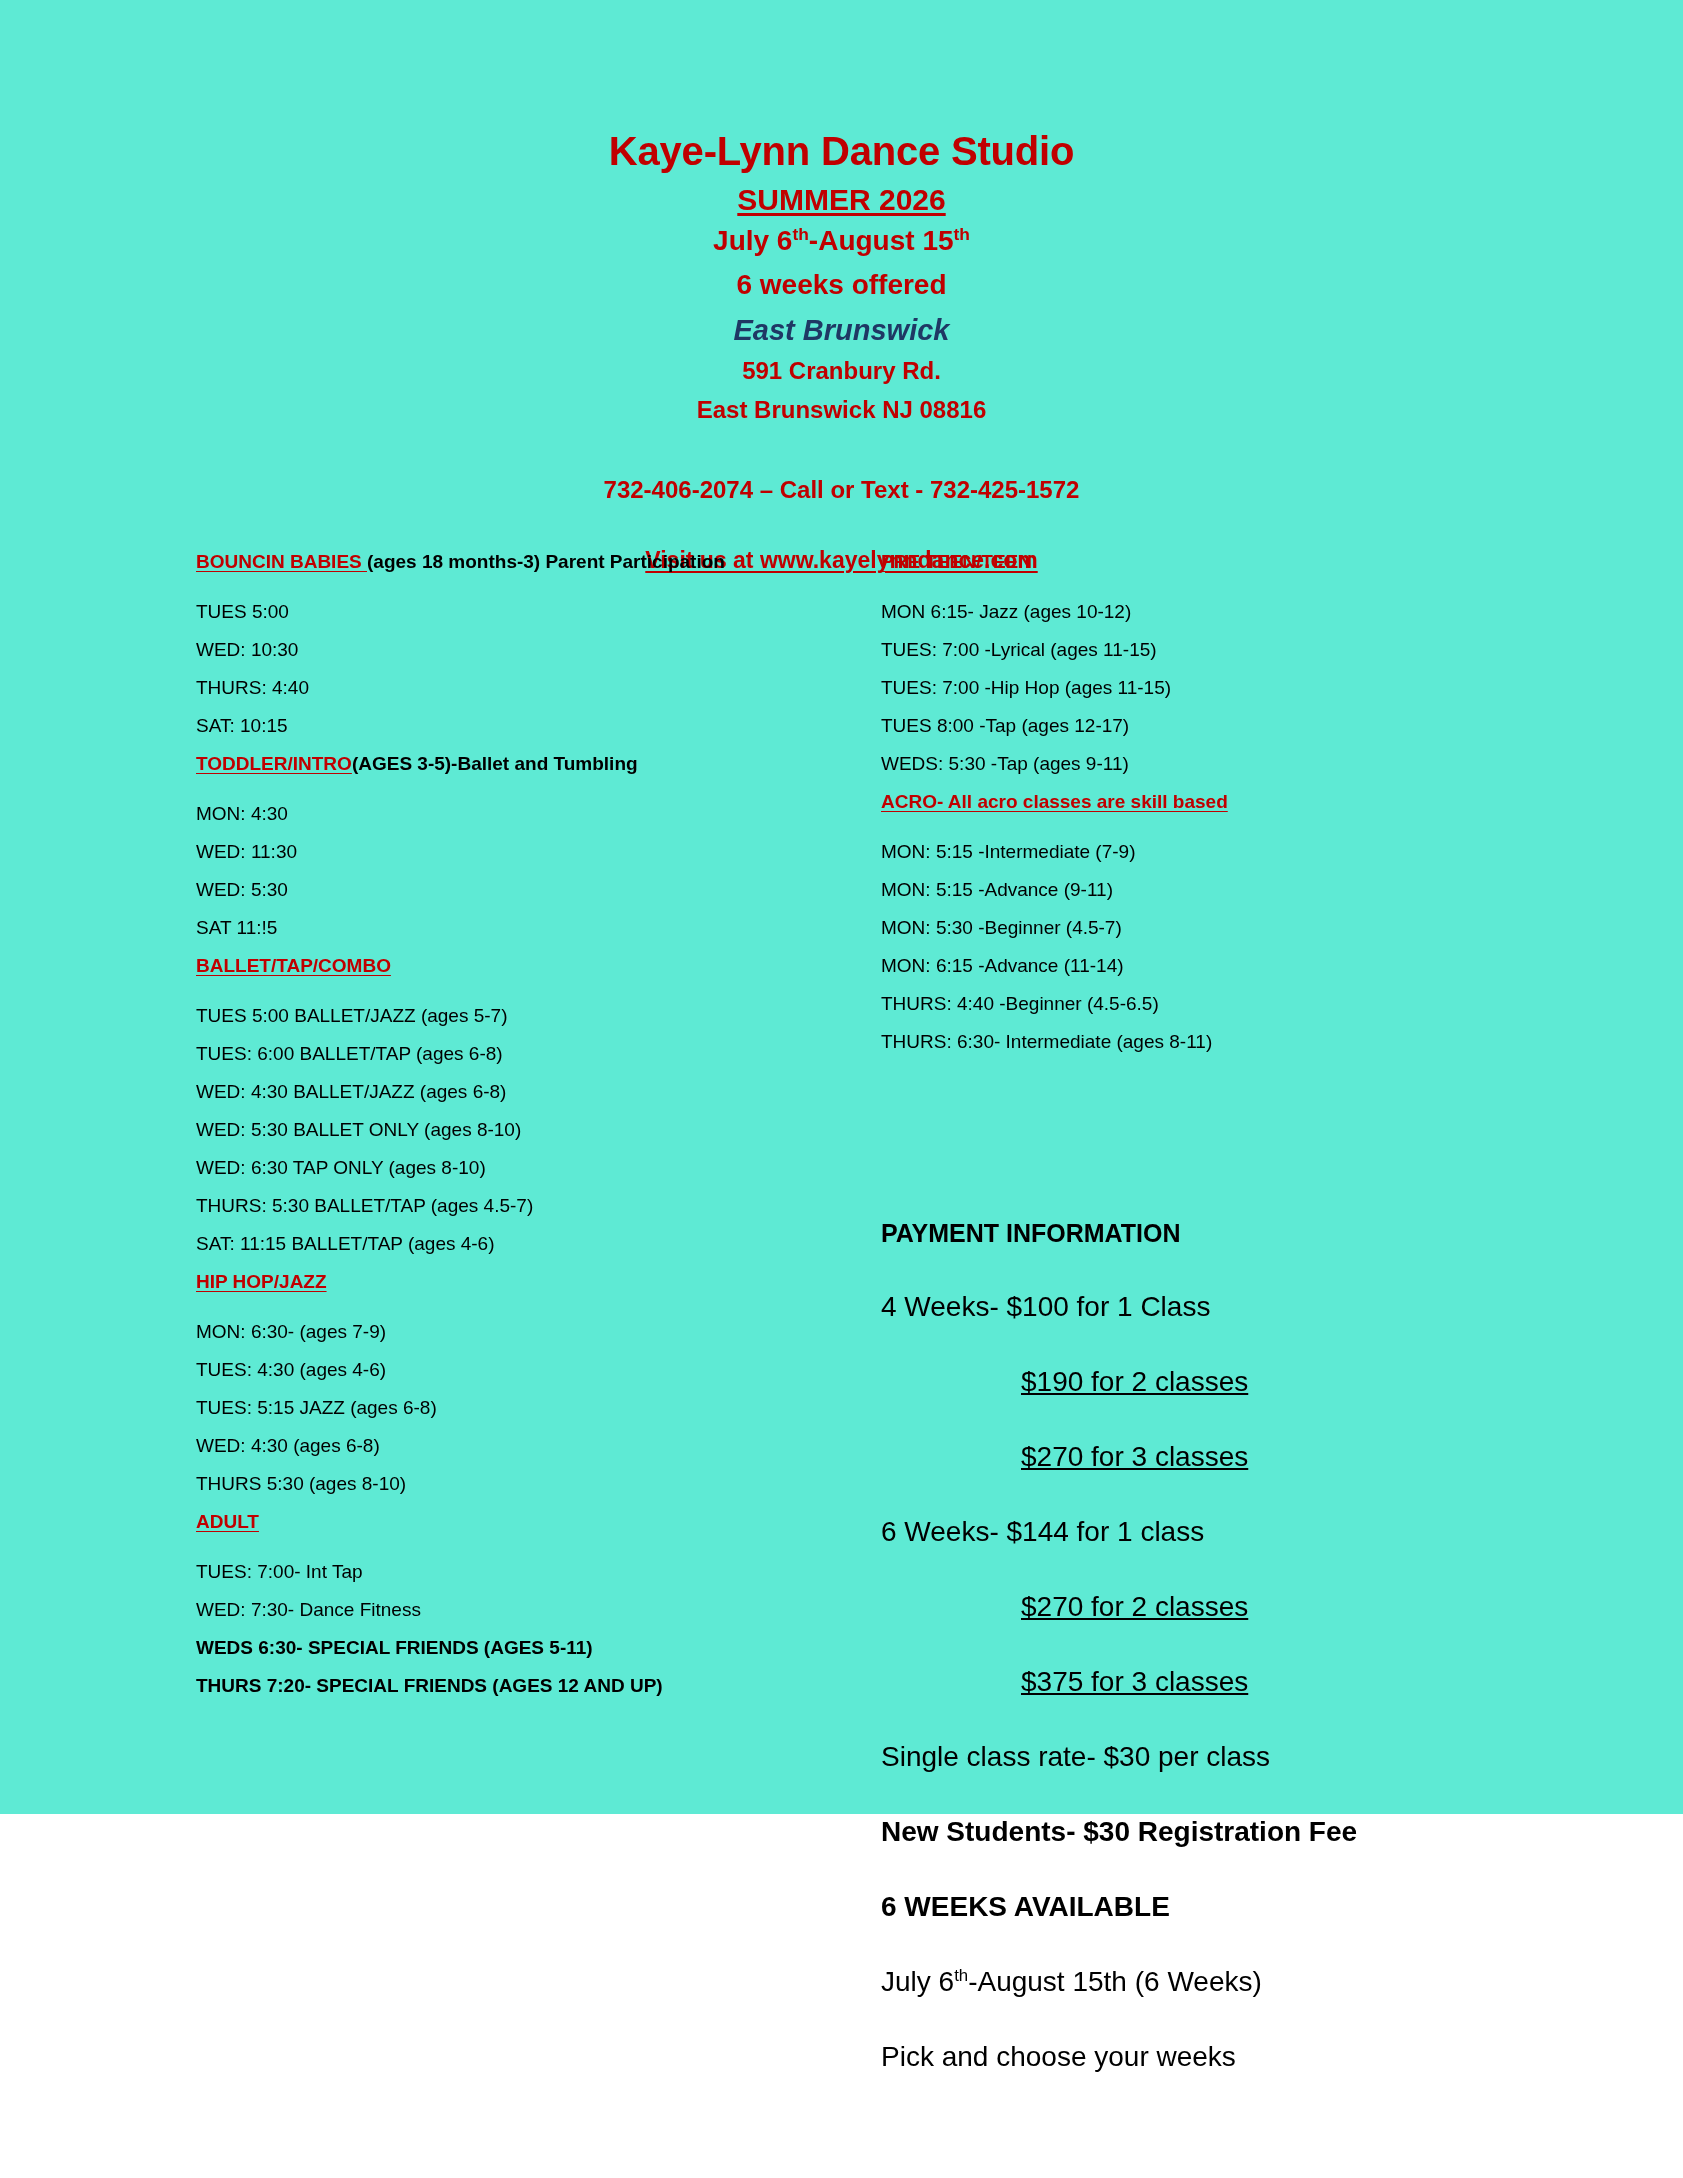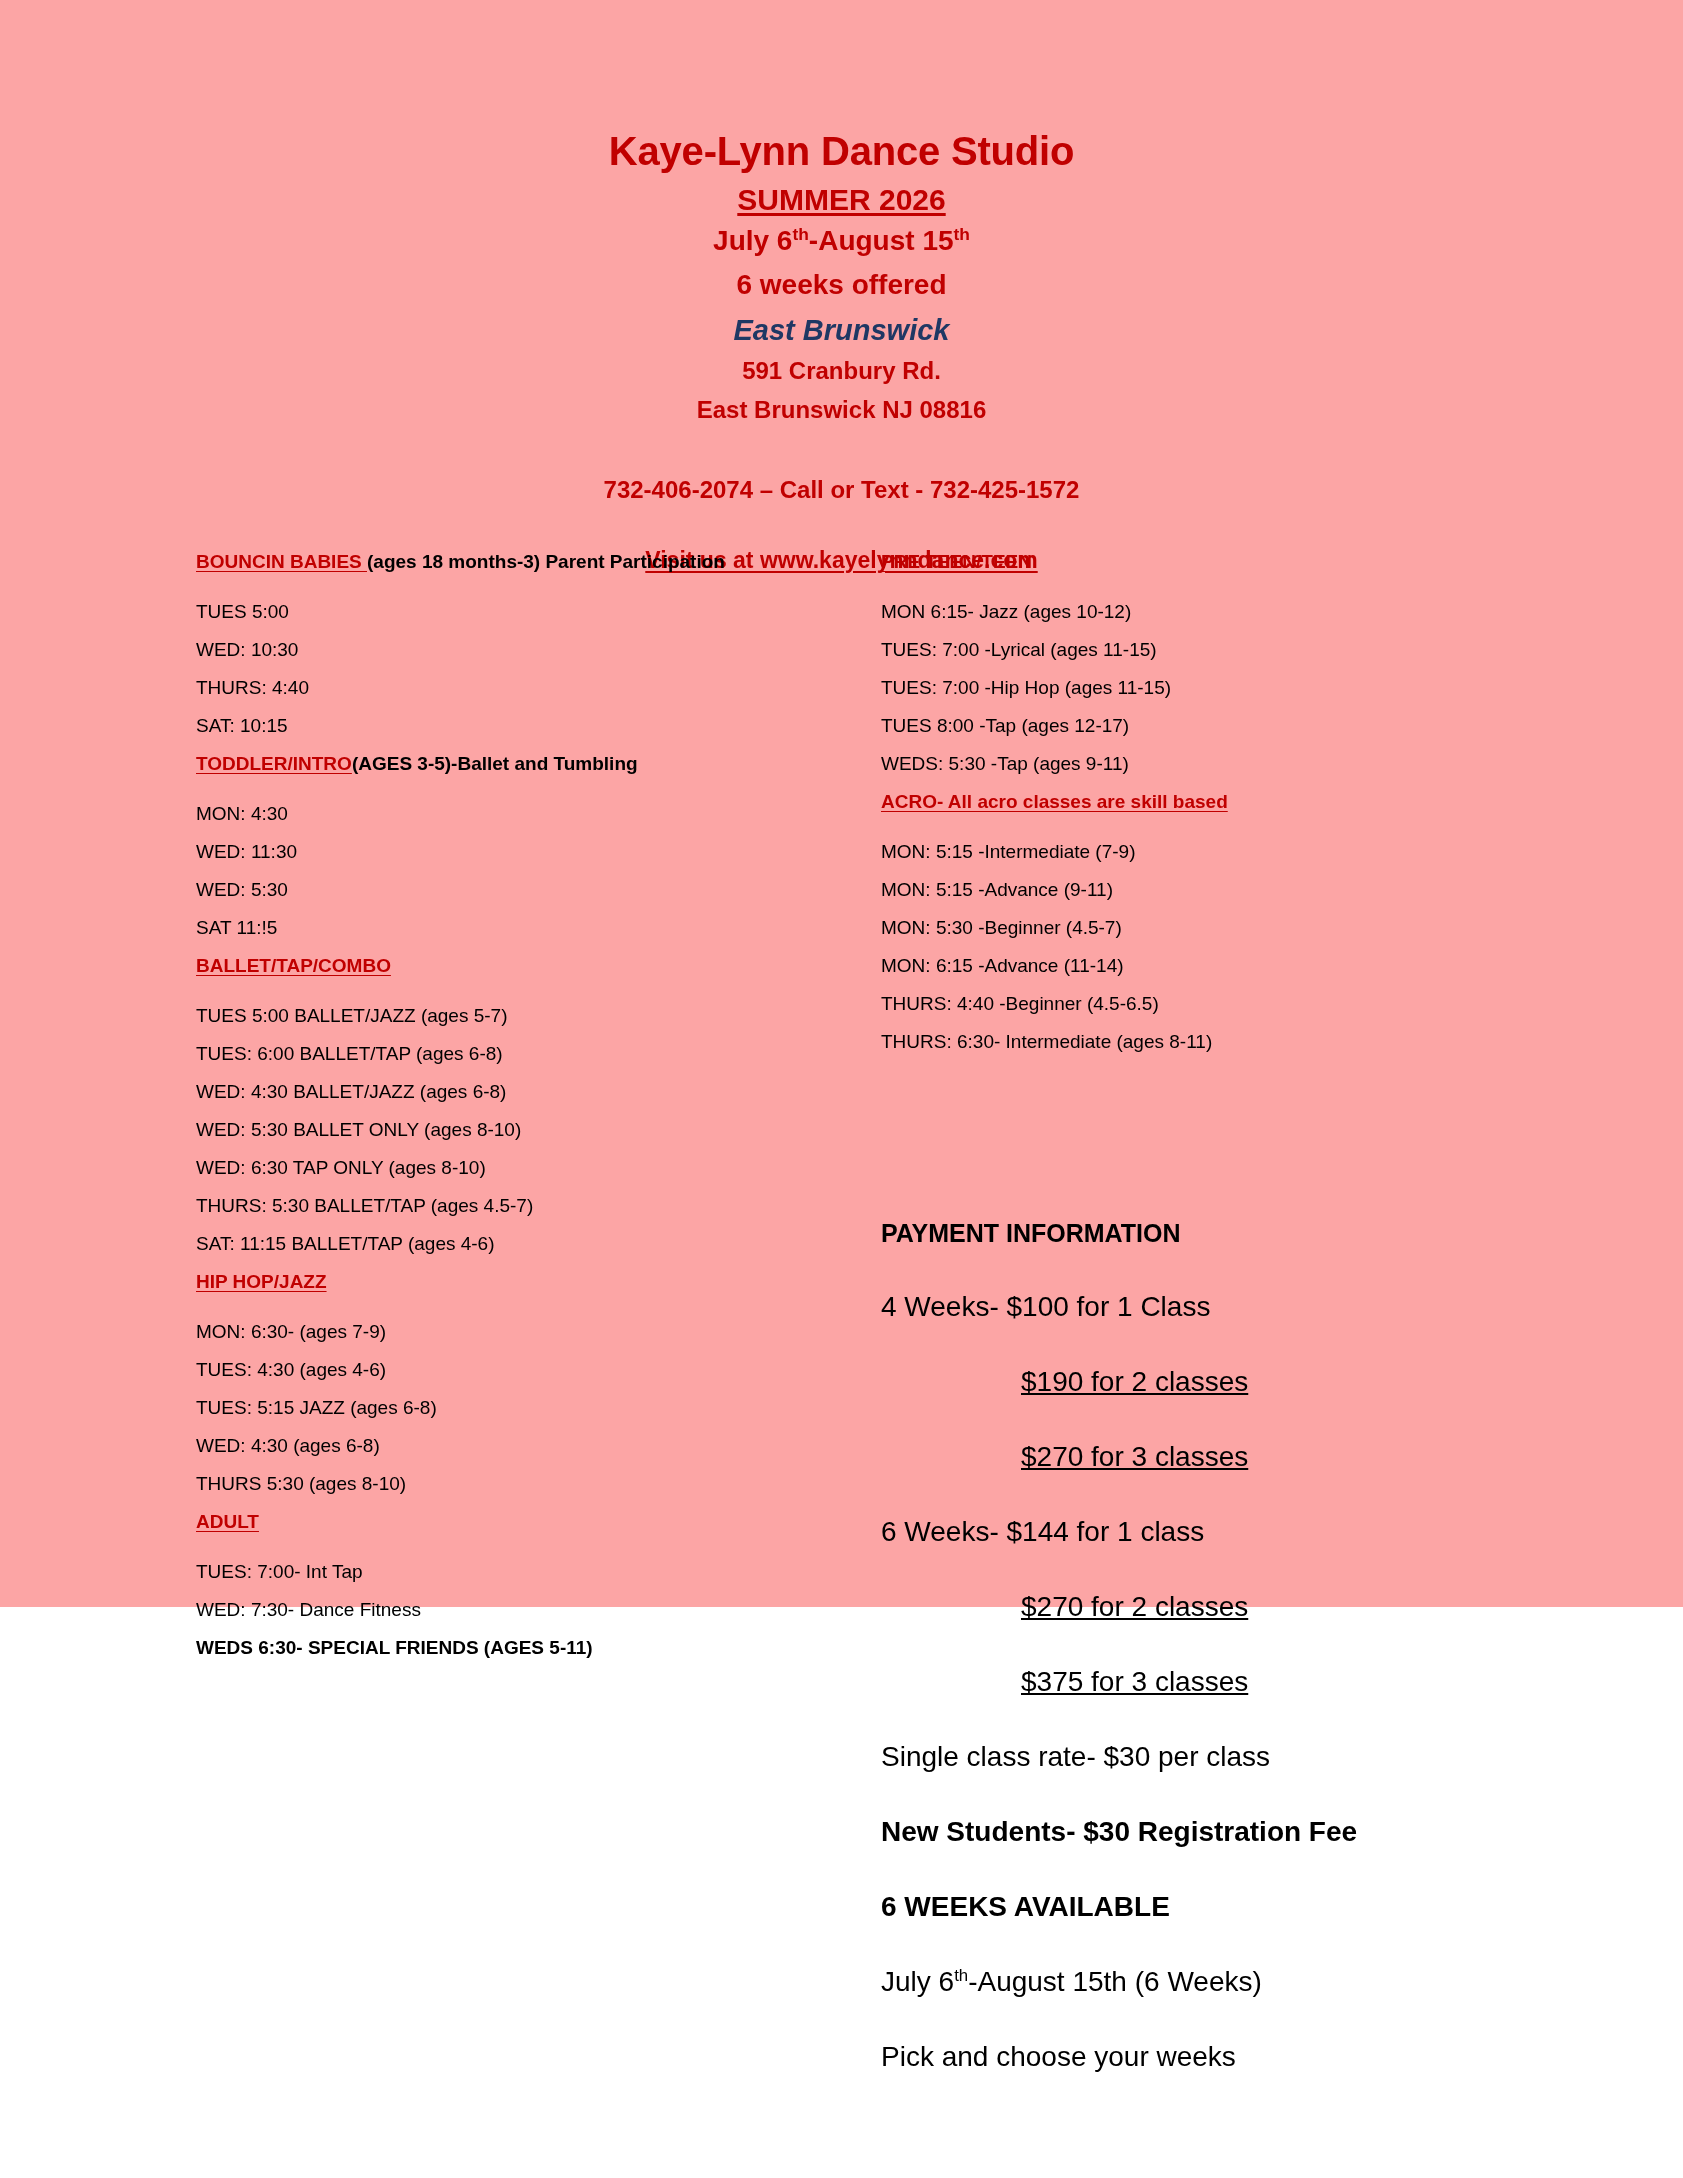--- a/index.html
+++ b/index.html
@@ -12,22 +12,22 @@
     height: 2178px;
     font-family: "Liberation Sans", sans-serif;
     color: #000000;
     position: relative;
     overflow: hidden;
   }
 
   .page {
     position: relative;
     width: 1683px;
-    height: 1607px;
-    background: #fca5a5;
+    height: 1814px;
+    background: #5eead4;
   }
 
   
   .header {
     text-align: center;
     padding-top: 129px;
   }
   .studio-title {
     color: #C00000;
     font-size: 40px;
@@ -234,20 +234,21 @@
         <div class="sec-head line head"><span class="hu">HIP HOP/JAZZ</span></div>
         <div class="entry line">MON: 6:30- (ages 7-9)</div>
         <div class="entry line">TUES: 4:30 (ages 4-6)</div>
         <div class="entry line">TUES: 5:15 JAZZ (ages 6-8)</div>
         <div class="entry line">WED: 4:30 (ages 6-8)</div>
         <div class="entry line">THURS 5:30 (ages 8-10)</div>
         <div class="sec-head line head"><span class="hu">ADULT</span></div>
         <div class="entry line">TUES: 7:00- Int Tap</div>
         <div class="entry line">WED: 7:30- Dance Fitness</div>
         <div class="entry bold line">WEDS 6:30- SPECIAL FRIENDS (AGES 5-11)</div>
+        <div class="entry bold line">THURS 7:20- SPECIAL FRIENDS (AGES 12 AND UP)</div>
       </div>
 
     <div class="col-right" id="right-col">
         <div class="sec-head line head"><span class="hu">PRE TEEN/TEEN</span></div>
         <div class="entry line">MON 6:15- Jazz (ages 10-12)</div>
         <div class="entry line">TUES: 7:00 -Lyrical (ages 11-15)</div>
         <div class="entry line">TUES: 7:00 -Hip Hop (ages 11-15)</div>
         <div class="entry line">TUES 8:00  -Tap (ages 12-17)</div>
         <div class="entry line">WEDS: 5:30  -Tap (ages 9-11)</div>
         <div class="sec-head line head"><span class="hu">ACRO- All acro classes are skill based</span></div>

